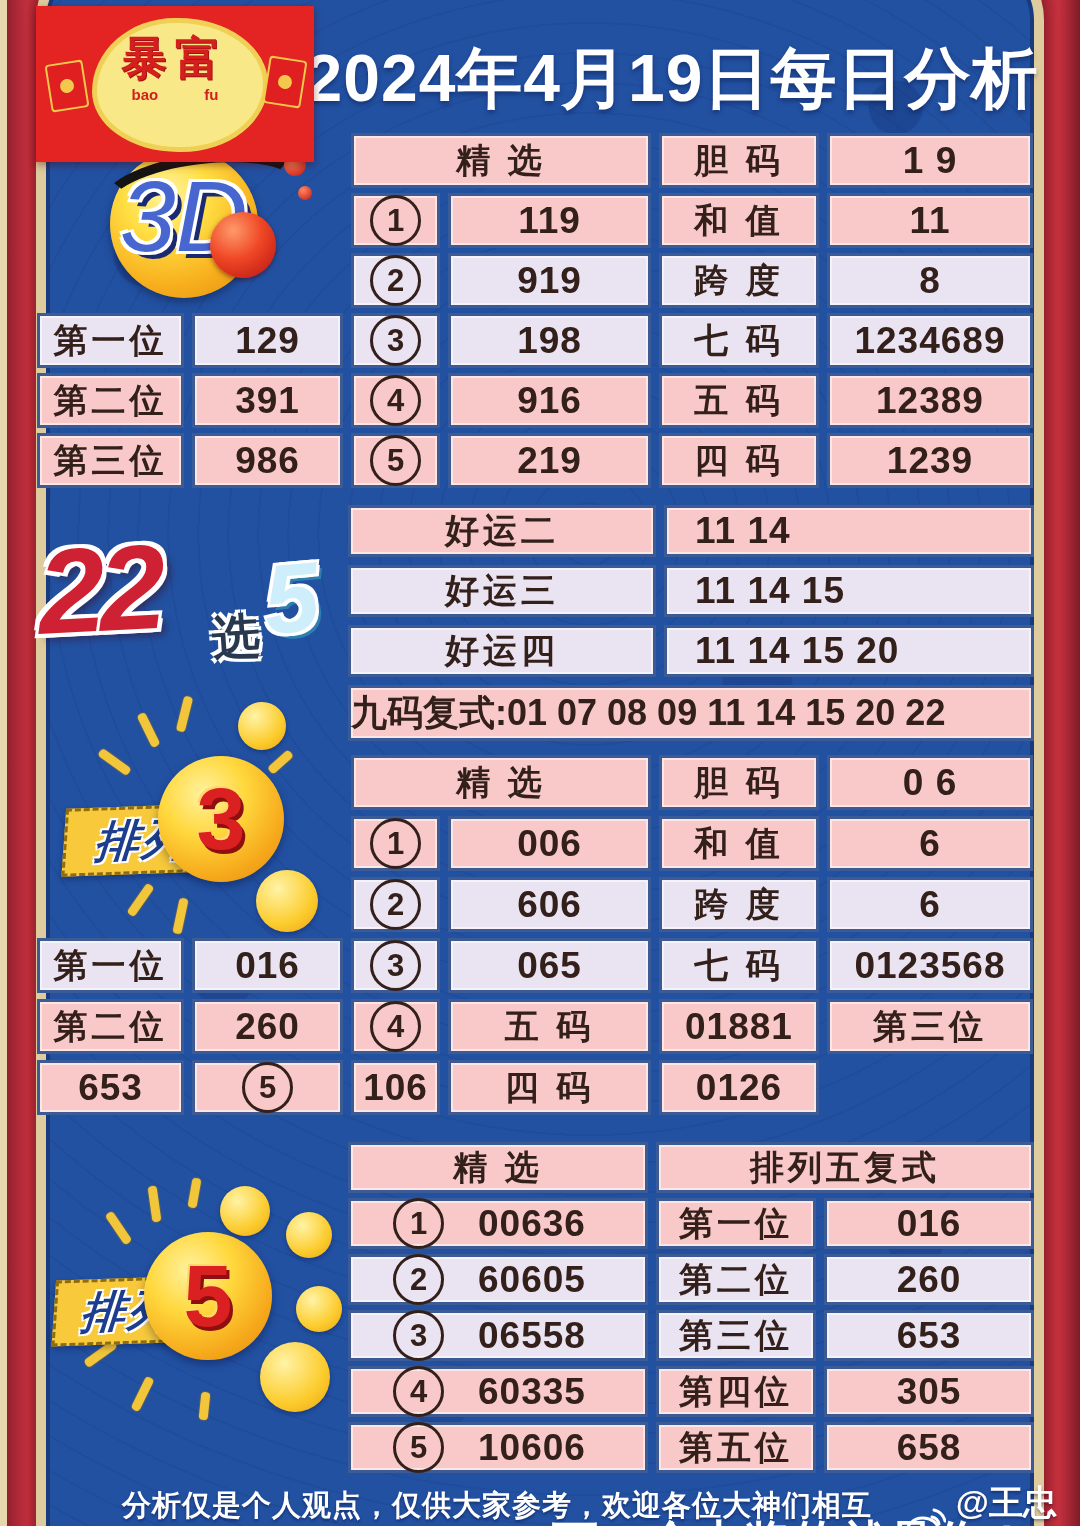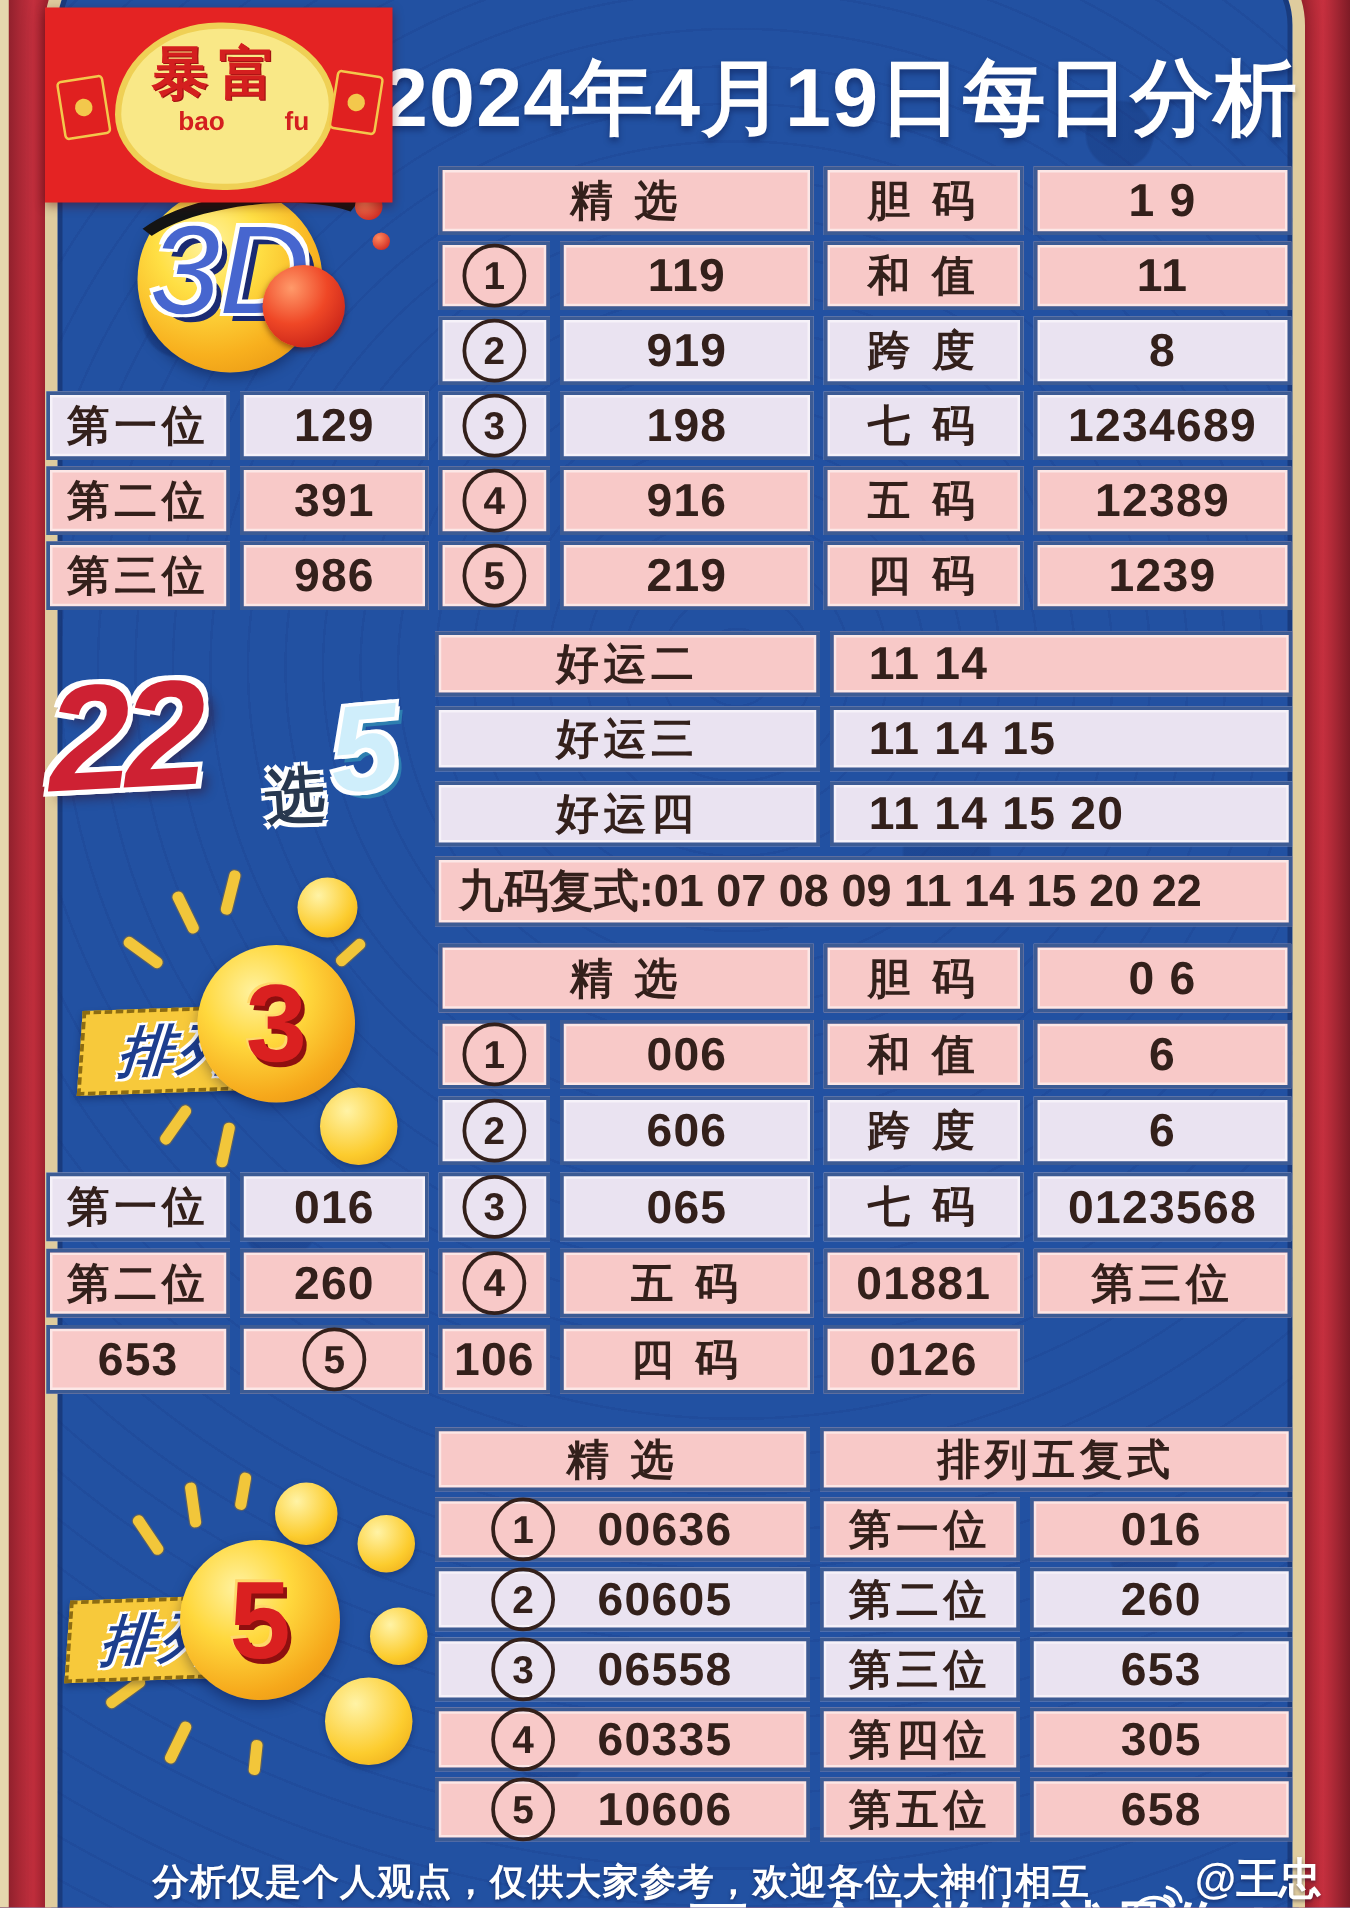--- a/index.html
+++ b/index.html
@@ -22,22 +22,22 @@
         repeating-radial-gradient(circle at 55% 35%, rgba(20,40,110,.10) 0 2px, transparent 2px 30px);}
   .title{position:absolute;left:300px;top:34px;width:744px;text-align:center;font-size:66px;
          font-weight:900;color:#ffffff;letter-spacing:1px;z-index:5;text-shadow:0 3px 5px rgba(0,0,40,.35);}
   
   .badge{position:absolute;left:24px;top:6px;width:278px;height:156px;background:#e42323;z-index:6;
          box-shadow:0 3px 8px rgba(80,0,0,.45);margin-left:12px;}
   .cloud{position:absolute;left:56px;top:12px;width:166px;height:124px;background:#f9e887;
          border:5px solid #efd055;border-radius:48% 52% 50% 50%/56% 50% 52% 46%;}
   .bf{position:absolute;left:0;width:100%;text-align:center;top:22px;font-size:46px;font-weight:900;
       color:#d41f1f;letter-spacing:8px;text-shadow:1px 1px 0 #a31212;}
-  .pinyin{position:absolute;left:0;width:100%;top:80px;text-align:center;font-size:21px;color:#d41f1f;
-          font-weight:bold;word-spacing:42px;padding-left:20px;}
+  .pinyin{position:absolute;left:0;width:100%;top:80px;text-align:center;font-size:15px;color:#d41f1f;
+          font-weight:bold;word-spacing:42px;}
   .env{position:absolute;width:34px;height:44px;background:#e02020;border:2px solid #f3c84c;border-radius:4px;}
   .env::after{content:"";position:absolute;left:50%;top:50%;width:14px;height:14px;margin:-7px 0 0 -7px;
               background:#f3c84c;border-radius:50%;}
   .env.l{left:12px;top:56px;transform:rotate(-9deg);}
   .env.r{right:10px;top:52px;transform:rotate(9deg);}
   
   .logo3d{position:absolute;left:92px;top:150px;width:225px;height:152px;z-index:5;}
   .ball3d{position:absolute;left:18px;top:0;width:148px;height:148px;border-radius:50%;
           background:radial-gradient(circle at 38% 30%,#fff3a0 0%,#ffdf44 30%,#f8b01e 65%,#e08a0e 100%);
           box-shadow:0 4px 10px rgba(0,0,30,.35);}
@@ -100,21 +100,21 @@
   .cell{display:flex;align-items:center;justify-content:center;border:3px solid #3c5b94;
         box-shadow:inset 0 0 0 2px rgba(255,255,255,.55);font-weight:bold;color:#33201b;box-sizing:border-box;}
   .pk{background:#f8c9c8;}
   .lv{background:#eae3f1;}
   .lab{font-size:34px;letter-spacing:4px;}
   .val{font-size:37px;letter-spacing:1px;}
   .span2{grid-column:span 2;}
   .cnum{width:45px;height:45px;border:3px solid #33201b;border-radius:50%;display:flex;flex:none;
         align-items:center;justify-content:center;font-size:31px;font-weight:bold;}
   .leftpad{justify-content:flex-start;padding-left:28px;}
-  .ninepad{justify-content:flex-start;padding-left:16px;font-size:36px;letter-spacing:0;}
+  .ninepad{justify-content:flex-start;padding-left:0;font-size:36px;letter-spacing:0;}
   .mid4{justify-content:flex-start;padding-left:42px;gap:34px;}
   .ghost{visibility:hidden;}
   
   .footer{position:absolute;left:122px;top:1480px;display:flex;align-items:center;gap:10px;z-index:5;color:#fff;}
   .fnote{font-size:29px;font-weight:bold;letter-spacing:1px;text-shadow:0 2px 3px rgba(0,0,40,.4);}
   .fhandle{font-size:34px;font-weight:bold;text-shadow:0 2px 3px rgba(0,0,40,.4);}
   .weibo{width:42px;height:36px;flex:none;}
   .partial{position:absolute;left:552px;top:1512px;font-size:46px;font-weight:900;color:#fff;
            letter-spacing:2px;z-index:5;white-space:nowrap;}
 </style>

